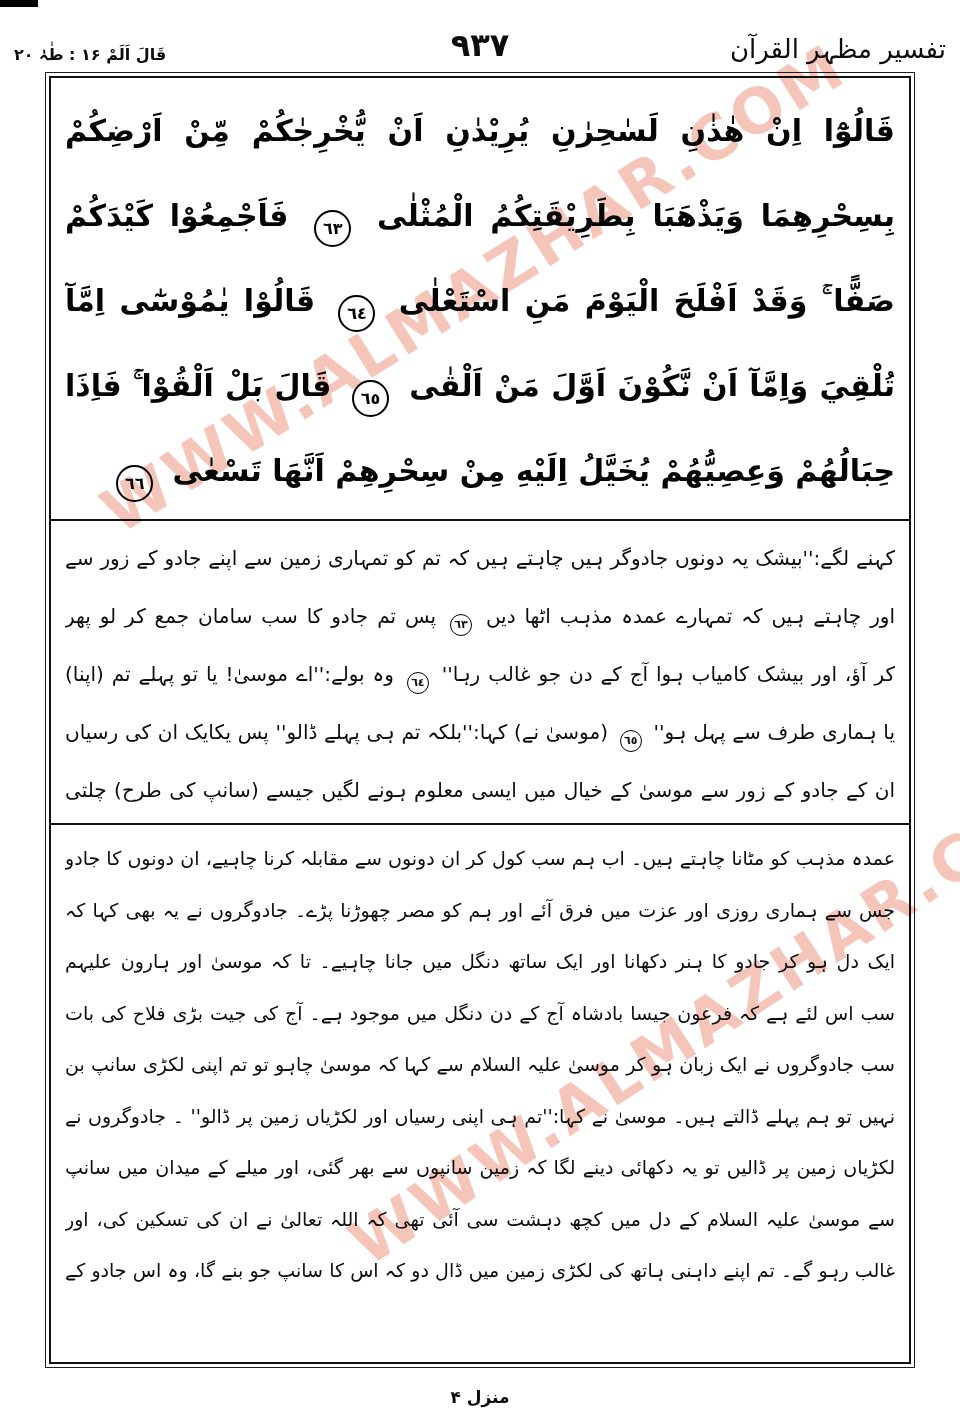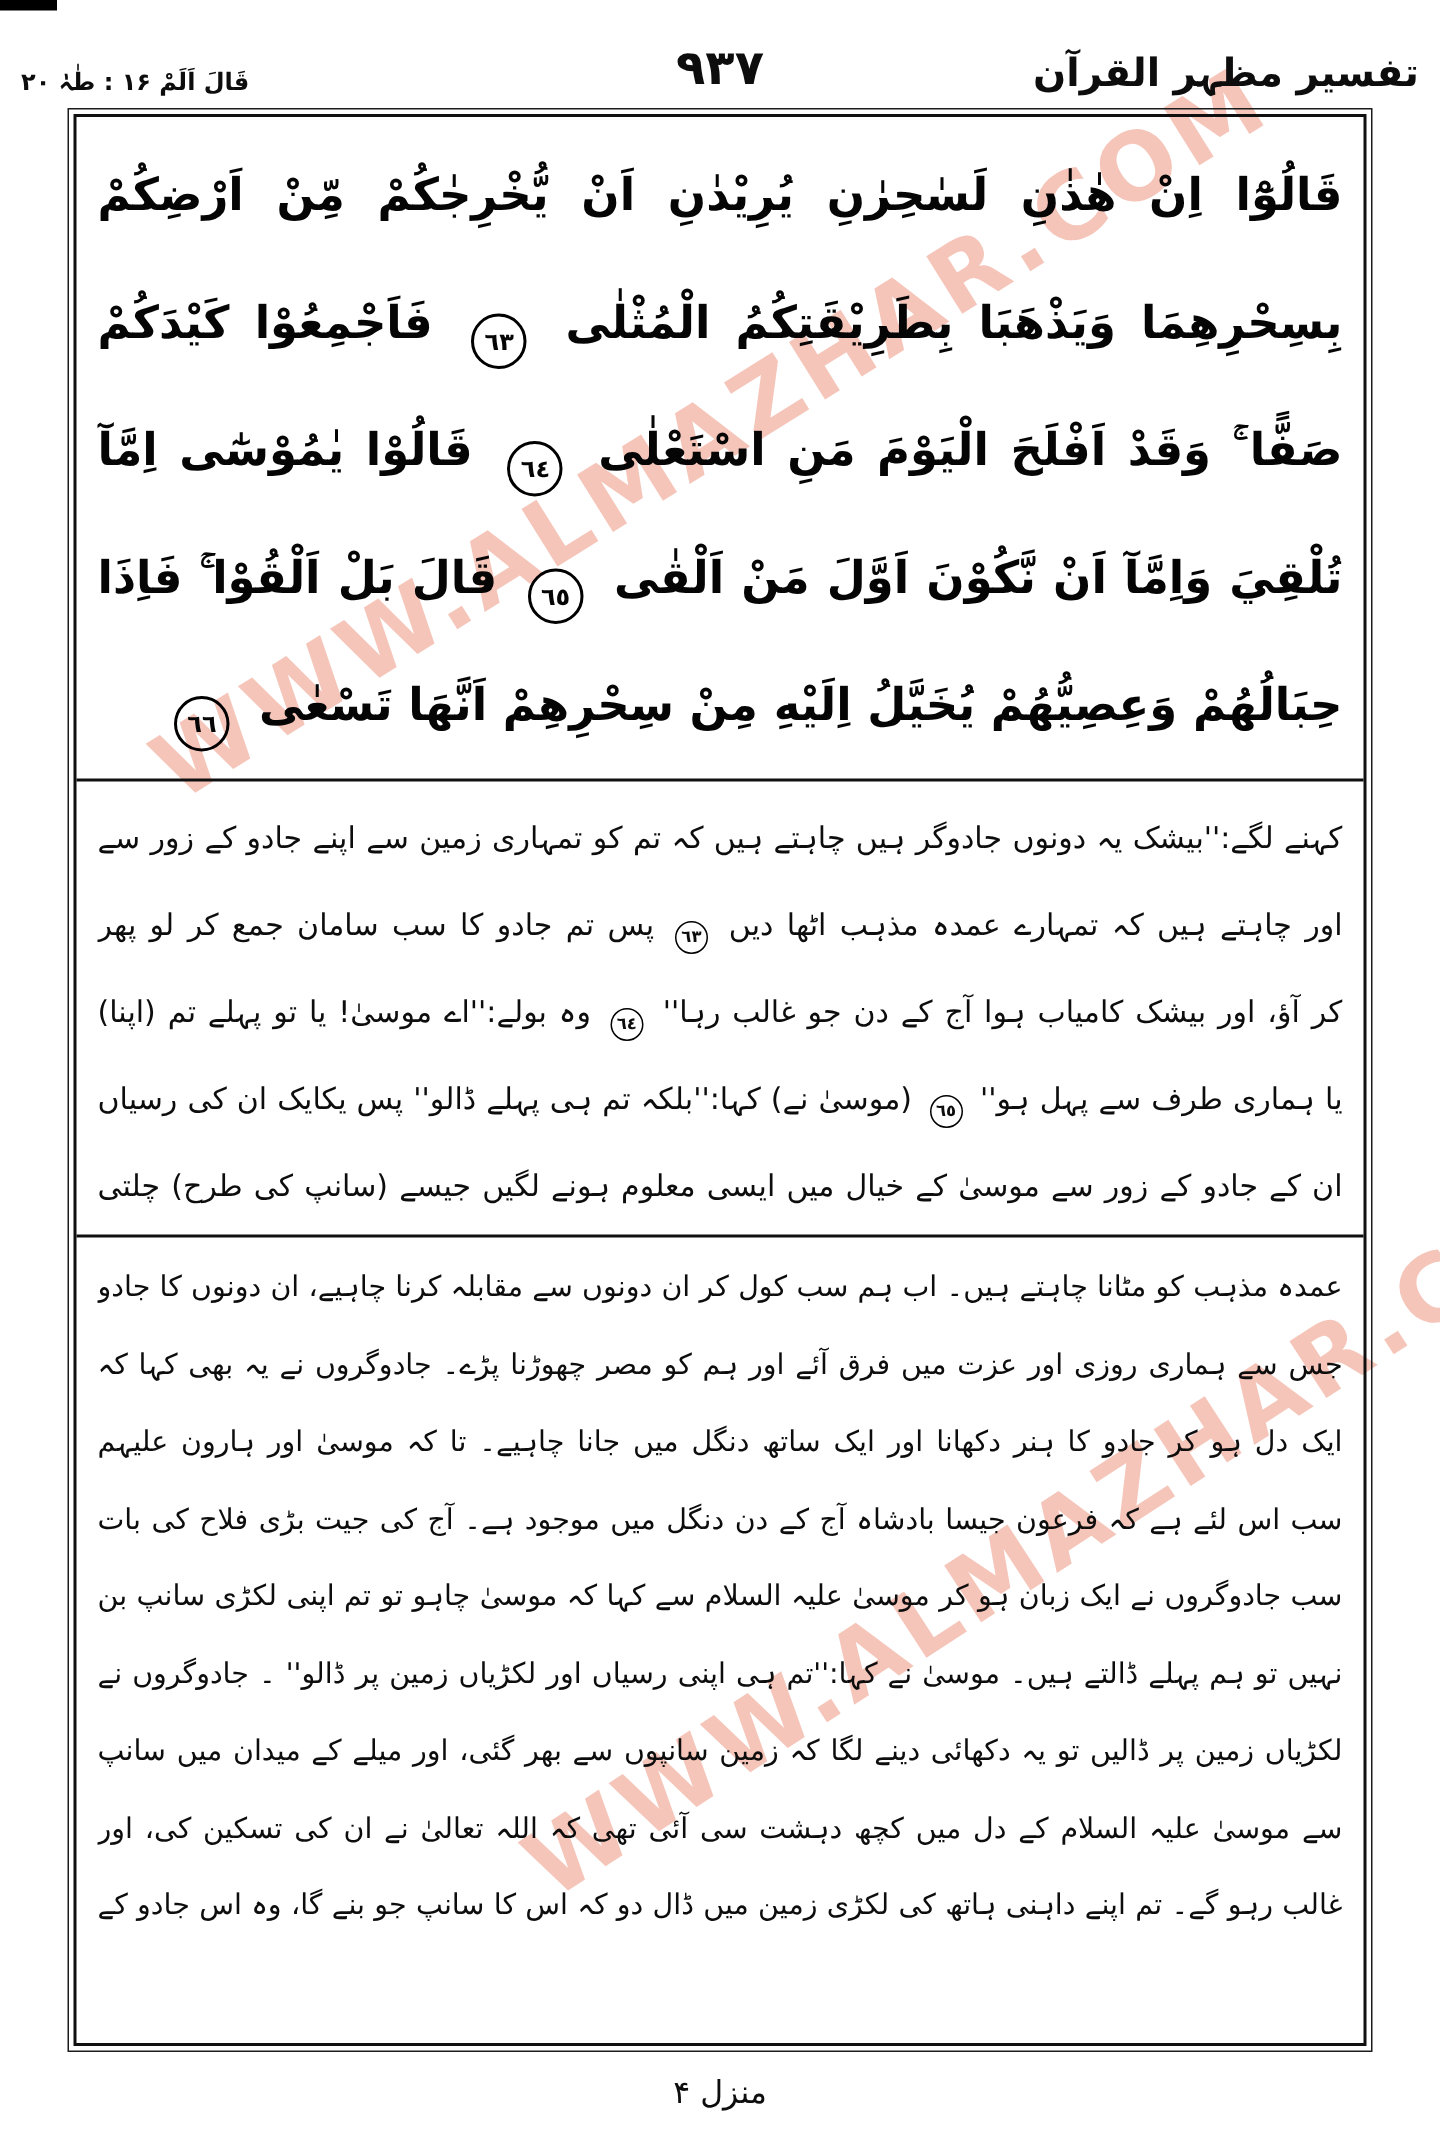--- a/index.html
+++ b/index.html
@@ -29,21 +29,21 @@
   #wm2 { left: 300px; top: 1022px; width: 700px; font-size: 62px; transform: rotate(-33deg); }
 
   
   .page-header {
     position: absolute; top: 16px; left: 14px; right: 14px; height: 48px;
     display: flex; align-items: flex-end; z-index: 2; gap: 10px;
   }
   .page-header > div { flex: 1; }
   .juz-ref   { text-align: left;  font-size: 16px; font-weight: bold; }
   .page-num  { text-align: center; font-size: 32px; font-weight: bold; letter-spacing: 5px; }
-  .book-title{ text-align: right; font-size: 26px; font-weight: bold; }
+  .book-title{ text-align: right; font-size: 26px; font-weight: normal; }
 
   
   .content-box {
     position: absolute; top: 72px; left: 45px; width: 870px; bottom: 57px;
     border: 1.5px solid #1c1c1c; padding: 3px; z-index: 1; background: transparent;
   }
   .content-box-inner {
     border: 2px solid #101010; width: 100%; height: 100%;
     display: flex; flex-direction: column;
   }
@@ -76,21 +76,21 @@
     vertical-align: -8px; margin: 0 9px; line-height: normal;
   }
   .ayah-badge.small {
     border-width: 1.5px; width: 22px; height: 22px; font-size: 11px;
     vertical-align: -5px; margin: 0 5px; font-weight: bold;
   }
 
   
   .page-footer {
     position: absolute; bottom: 18px; left: 0; right: 0;
-    text-align: center; font-size: 21px; font-weight: normal; z-index: 2;
+    text-align: center; font-size: 17px; font-weight: bold; z-index: 2;
   }
 </style>
 </head>
 <body>
 
 <div class="scan-mark"></div>
 
 <div id="wm1" class="watermark" style="color: rgb(244, 188, 174);">WWW.ALMAZHAR.COM</div>
 <div id="wm2" class="watermark" style="color: rgb(244, 188, 174);">WWW.ALMAZHAR.COM</div>
 

